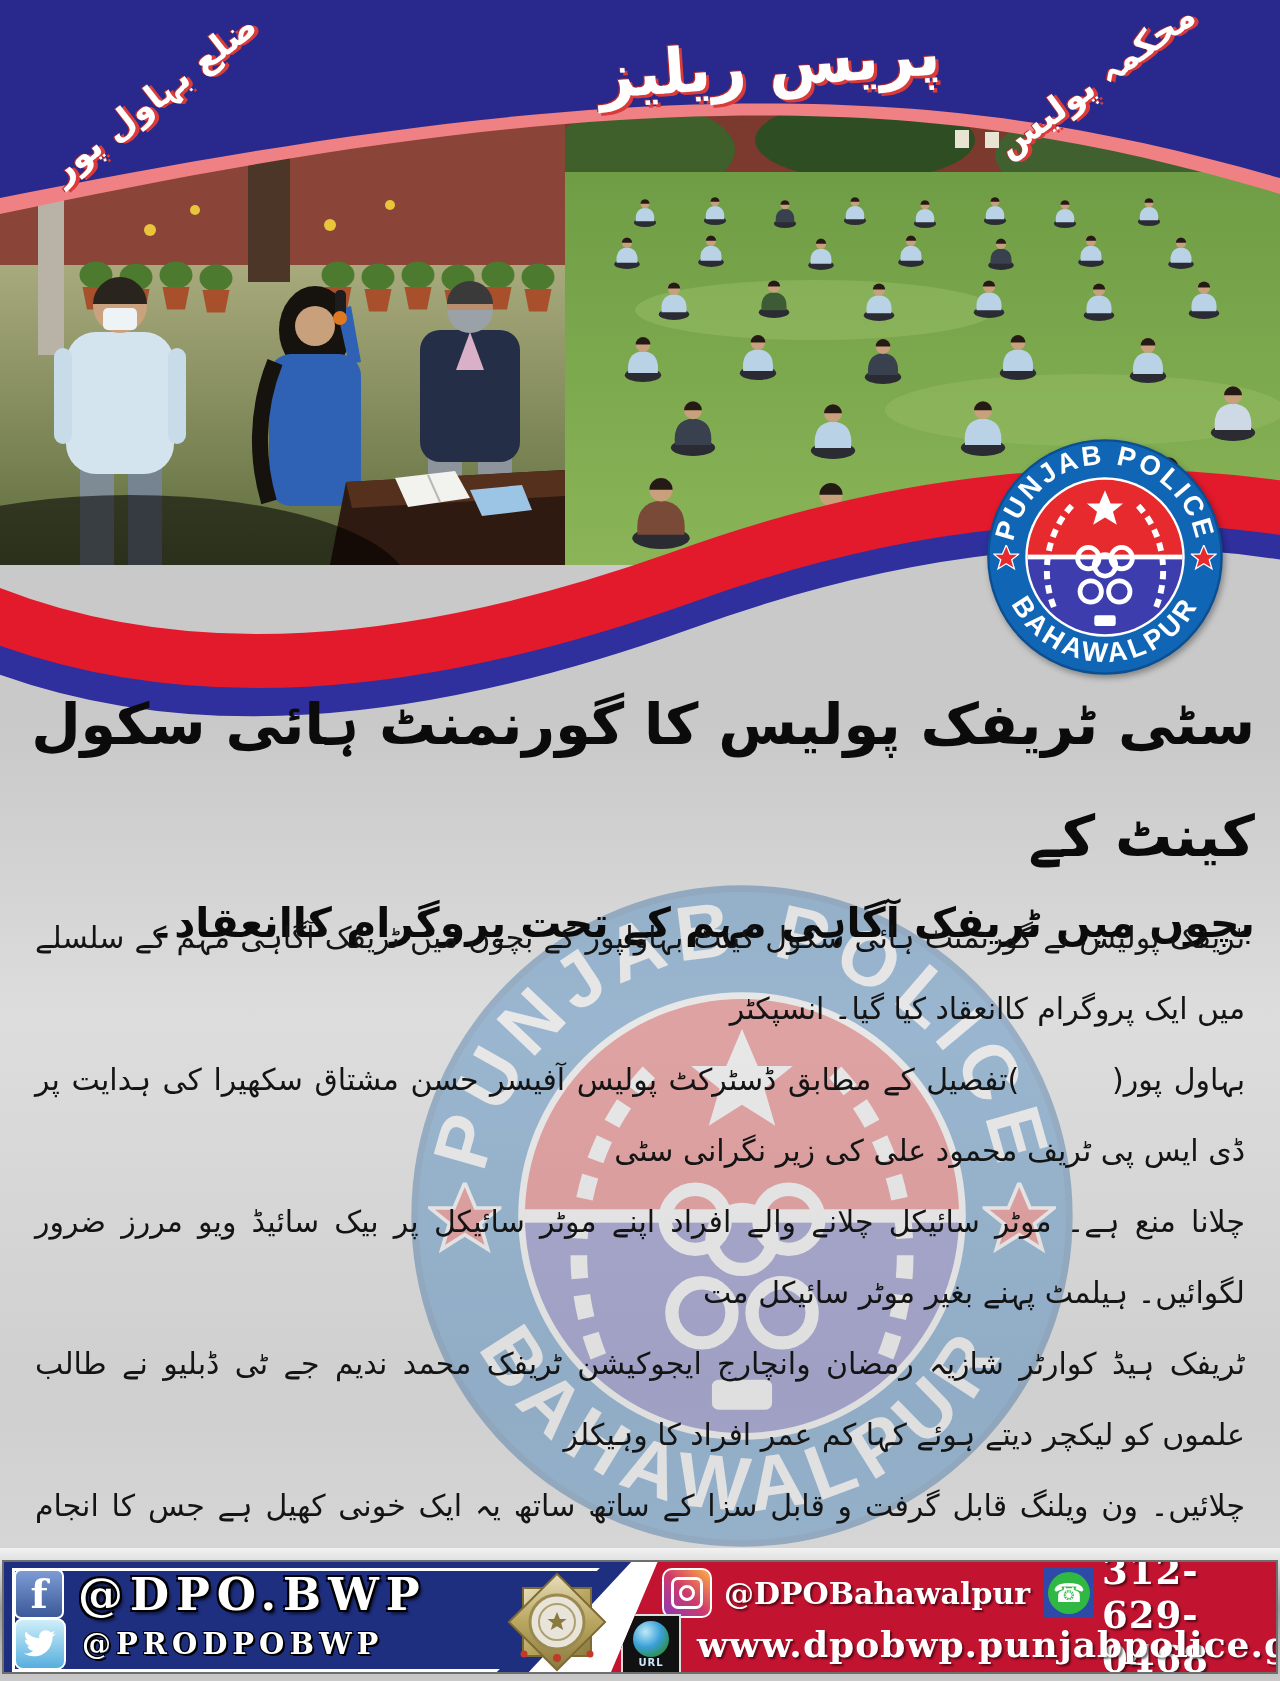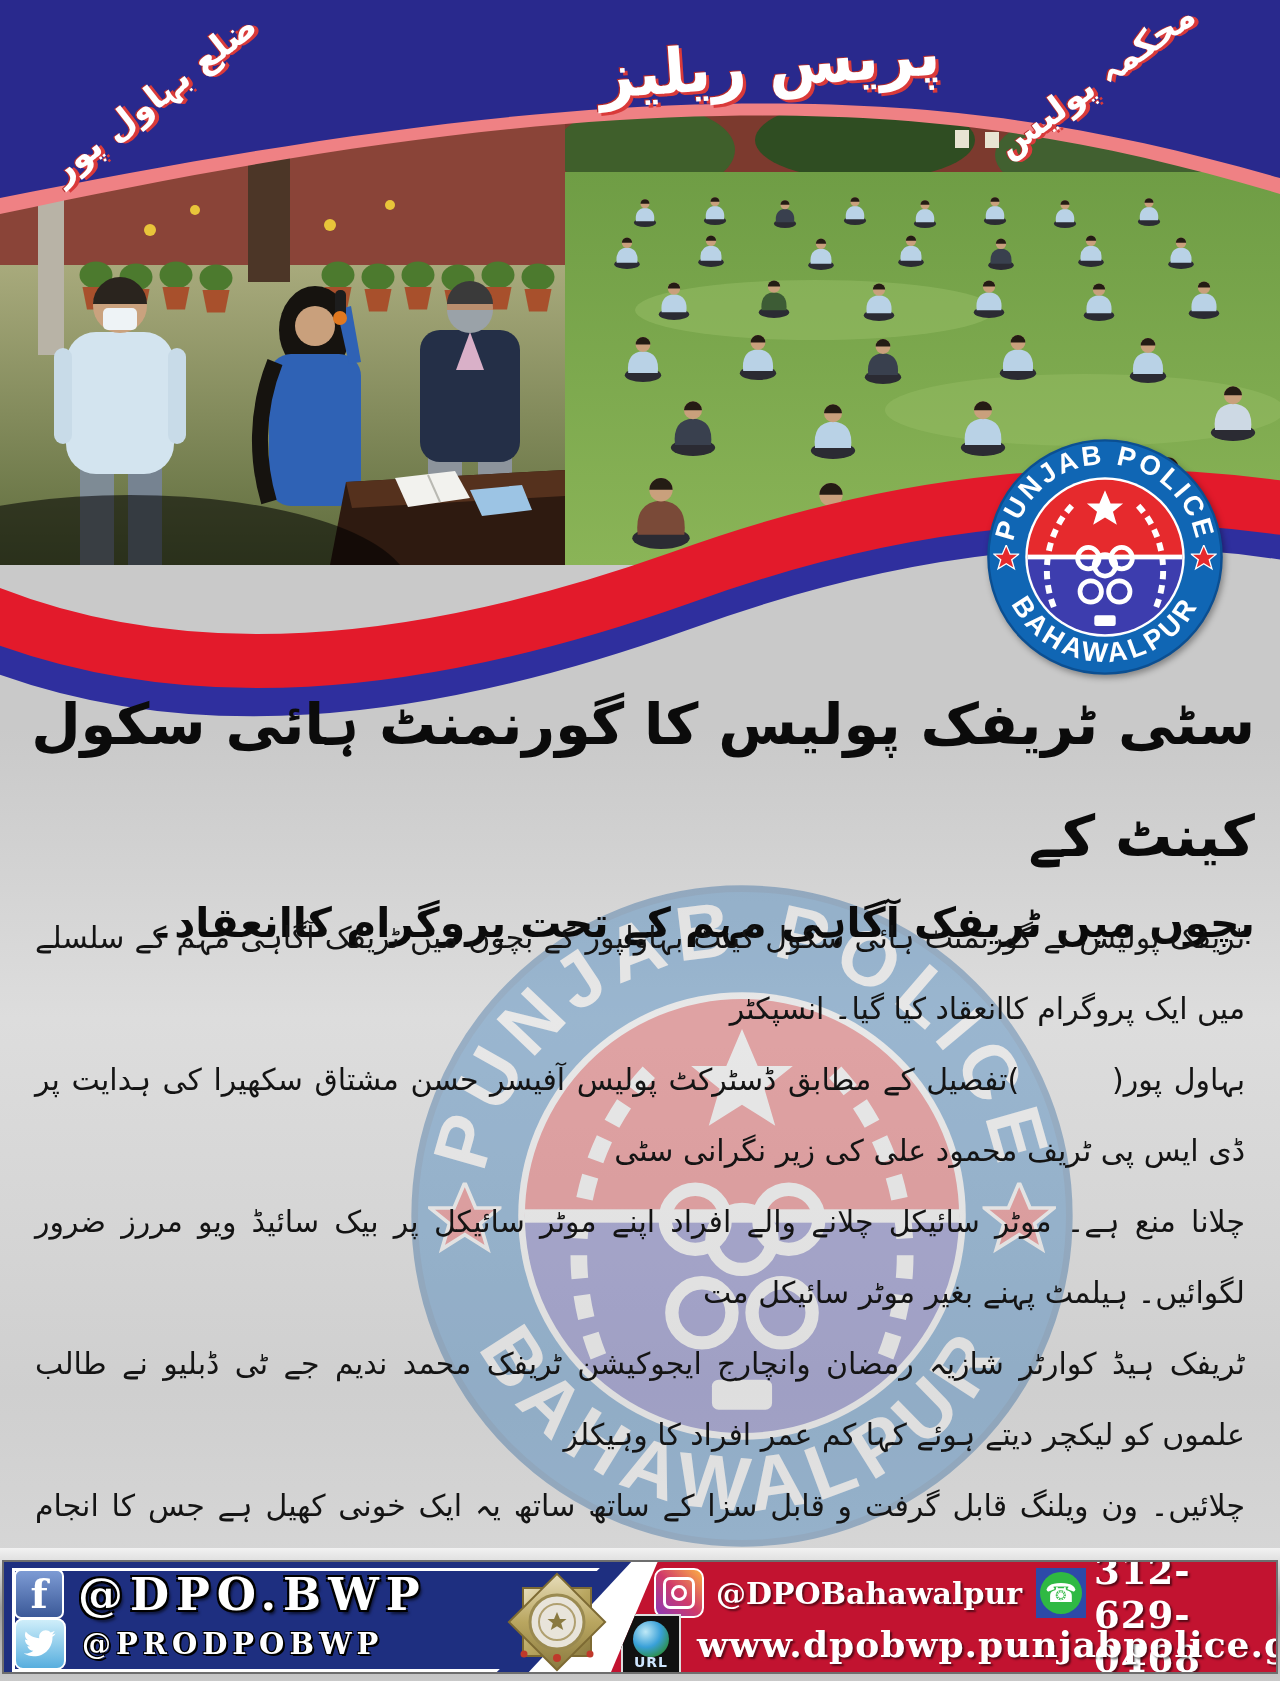--- a/index.html
+++ b/index.html
@@ -59,21 +59,21 @@
   .star-badge{position:absolute;left:488px;top:10px;width:130px;height:100px;}
   .ig-icon{width:46px;height:46px;border-radius:10px;
            background:linear-gradient(45deg,#8a3ab9,#d03a6a 50%,#fcaf45);
            border:2px solid #fff;}
   .wa-icon{width:50px;height:50px;background:#2d4aa8;display:flex;align-items:center;justify-content:center;}
   .wa-circle{width:42px;height:42px;border-radius:50%;background:#2fb943;color:#fff;
              font-size:26px;line-height:42px;text-align:center;}
   .globe-icon{width:56px;height:56px;background:#111;border:2px solid #ddd;flex-direction:column;}
   .globe-ball{width:36px;height:36px;border-radius:50%;
               background:radial-gradient(circle at 35% 30%,#bfe9f7,#39a0d8 45%,#2c8f46 80%,#156a2e);}
-  .url-tag{color:#cfe6ff;font-size:14px;font-weight:bold;letter-spacing:1px;line-height:11px;text-align:center;}
+  .url-tag{color:#cfe6ff;font-size:10px;font-weight:bold;letter-spacing:1px;line-height:11px;text-align:center;}
   .red-text{color:#fff;font-family:"DejaVu Serif",serif;font-weight:bold;
             text-shadow:2px 2px 2px rgba(0,0,0,.55);}
   .ig-handle{font-size:30px;margin:0 14px 0 12px;}
   .wa-number{font-size:37px;margin-left:8px;letter-spacing:1px;}
   .website{font-size:36px;margin-left:16px;letter-spacing:1px;}
   .cam{position:relative;width:26px;height:26px;margin:8px auto;border:3px solid #fff;border-radius:7px;}
   .cam::after{content:"";position:absolute;left:5px;top:5px;width:10px;height:10px;
               border:3px solid #fff;border-radius:50%;}
 </style>
 </head>
@@ -314,21 +314,21 @@
         <rect x="26" y="16" width="68" height="68" transform="rotate(45 60 50)" fill="url(#gGold)" stroke="#7d6a33" stroke-width="2"></rect>
         <circle cx="60" cy="50" r="27" fill="#e8e4da" stroke="#9a8a50" stroke-width="3"></circle>
         <circle cx="60" cy="50" r="18" fill="none" stroke="#b0a070" stroke-width="2"></circle>
         <use href="#sym-star5" x="50" y="40" width="20" height="20" fill="#8a7a40"></use>
         <circle cx="60" cy="86" r="4" fill="#c0392b"></circle>
         <circle cx="27" cy="82" r="3.5" fill="#c0392b"></circle>
         <circle cx="93" cy="82" r="3.5" fill="#c0392b"></circle>
       </svg>
 
       <div class="f-red">
-        <div class="f-row" style="left:43px;top:6px;height:50px;justify-content:center;">
+        <div class="f-row" style="left:51px;top:6px;height:50px;justify-content:center;">
           <div class="icon-box ig-icon">
             <div class="cam"></div>
           </div>
           <div class="red-text ig-handle">@DPOBahawalpur</div>
           <div class="icon-box wa-icon">
             <div class="wa-circle">☎</div>
           </div>
           <div class="red-text wa-number">+92-312-629-0468</div>
         </div>
         <div class="f-row" style="left:10px;top:56px;height:52px;">

